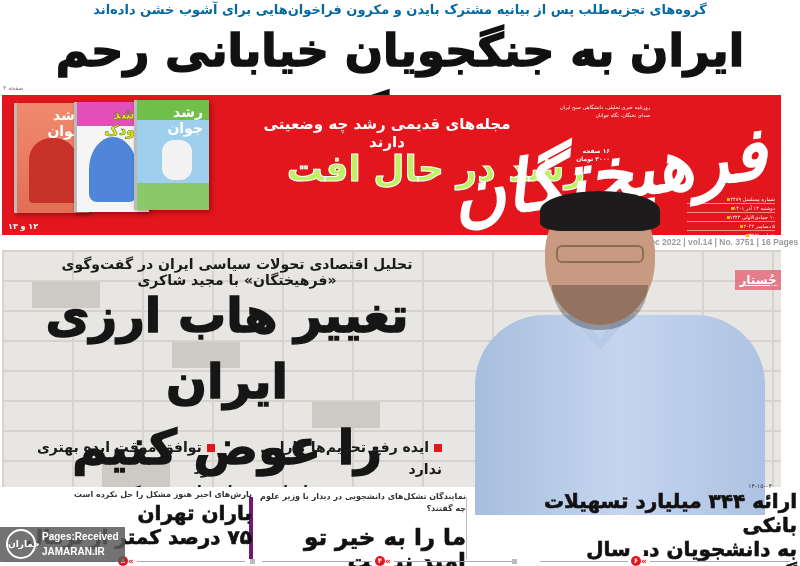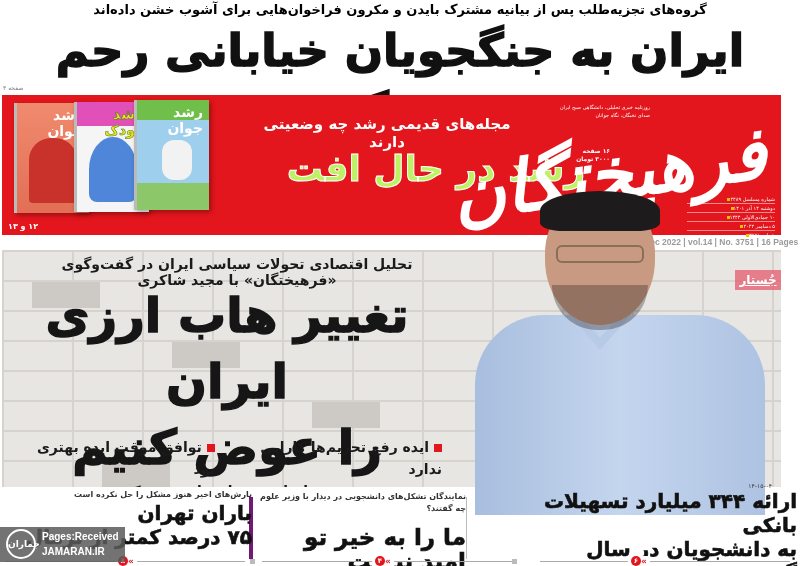--- a/index.html
+++ b/index.html
@@ -1,21 +1,21 @@
 <!DOCTYPE html>
 <html><head>
 <meta charset="utf-8">
 <style>
   * { box-sizing: border-box; margin: 0; padding: 0; }
   html, body { width: 800px; height: 566px; overflow: hidden; background: #ffffff; }
   body { position: relative; font-family: "DejaVu Sans", sans-serif; color: #1a1a1a; }
   .rtl { direction: rtl; }
 
   
-  .kicker-top { position: absolute; top: 2px; left: 0; width: 800px; text-align: center; font-size: 13px; font-weight: bold; color: #000000; }
+  .kicker-top { position: absolute; top: 2px; left: 0; width: 800px; text-align: center; font-size: 13px; font-weight: bold; color: #0369a1; }
   .headline-top { position: absolute; top: 22px; left: 0; width: 800px; text-align: center; font-size: 45px; font-weight: 900; line-height: 58px; letter-spacing: -1px; color: #111; -webkit-text-stroke: 1.5px #111; }
   .page-ref-top { position: absolute; top: 84px; left: 3px; font-size: 6px; color: #777; }
 
   
   .banner { position: absolute; top: 95px; left: 2px; width: 779px; height: 140px; background: #e3161d; }
   .mag-covers { position: absolute; left: 12px; top: 5px; width: 200px; height: 115px; }
   .cover { position: absolute; top: 0; width: 75px; height: 110px; box-shadow: 2px 2px 5px rgba(0,0,0,0.35); border-left: 3px solid #bbb; }
   .cover-1 { left: 0; top: 3px; background: linear-gradient(#f08a6e, #e26f55); }
   .cover-2 { left: 60px; top: 2px; background: linear-gradient(#e050b8 0 22%, #f5f5f5 22% 100%); }
   .cover-3 { left: 120px; top: 0; background: linear-gradient(#6fbf4a 0 18%, #9ed0ee 18% 75%, #8cc86a 75% 100%); }

